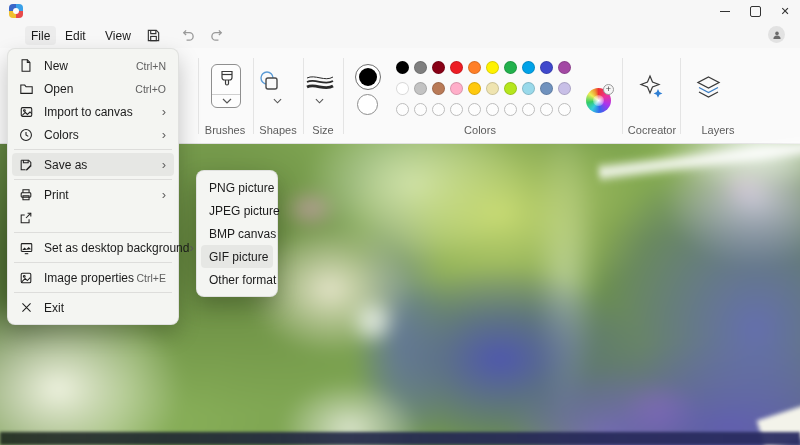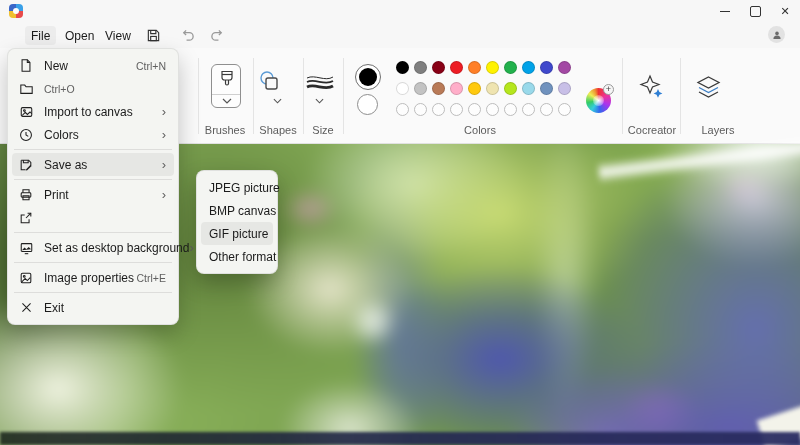--- a/index.html
+++ b/index.html
@@ -114,21 +114,21 @@
     <div class="app-icon"></div>
     <div class="winctrls">
       <div class="wc wc-min"></div>
       <div class="wc wc-max"></div>
       <div class="wc wc-close">✕</div>
     </div>
   </div>
 
   <div class="menubar">
     <div class="mb-item mb-file">File</div>
-    <div class="mb-item mb-edit">Open</div>
+    <div class="mb-item mb-edit">Edit</div>
     <div class="mb-item mb-view">View</div>
     <div class="mb-ico" style="left:122px;">
       <svg width="15" height="15" viewBox="0 0 16 16" fill="none" stroke="#333" stroke-width="1.2">
           <path d="M2.5 2.5h8.5L13.5 5v8.5h-11z"></path>
           <path d="M5 2.5v3.5h5.5V2.5"></path>
           <rect x="5" y="9" width="6" height="4.5"></rect>
         </svg>
     </div>
     <div class="mb-ico" style="left:156px;">
       <svg width="15" height="15" viewBox="0 0 16 16" fill="none" stroke="#9a9a9a" stroke-width="1.4">
@@ -277,20 +277,21 @@
         </span>
       <span class="lbl">New</span>
       <span class="sc">Ctrl+N</span>
     </div>
     <div class="mi">
       <span class="ic">
           <svg width="15" height="14" viewBox="0 0 16 16" fill="none" stroke="#1f1f1f" stroke-width="1.2">
             <path d="M1.5 3.5h4.5l1.5 2h7v7.5h-13z"></path>
           </svg>
         </span>
+      <span class="lbl">Open</span>
       <span class="sc">Ctrl+O</span>
     </div>
     <div class="mi">
       <span class="ic">
           <svg width="15" height="14" viewBox="0 0 16 16" fill="none" stroke="#1f1f1f" stroke-width="1.2">
             <rect x="2" y="3" width="12" height="10" rx="1.5"></rect>
             <circle cx="5.6" cy="6.4" r="1"></circle>
             <path d="M3 12l3.6-3.6 2.4 2.4L12 8l2 2"></path>
           </svg>
         </span>
@@ -371,20 +372,23 @@
           <svg width="13" height="13" viewBox="0 0 16 16" fill="none" stroke="#1f1f1f" stroke-width="1.3">
             <path d="M3 3l10 10M13 3L3 13"></path>
           </svg>
         </span>
       <span class="lbl">Exit</span>
     </div>
   </div>
 
   <div class="menu" id="saveas-menu">
     <div class="mi">
+        <span class="lbl">PNG picture</span>
+      </div>
+    <div class="mi">
         <span class="lbl">JPEG picture</span>
       </div>
     <div class="mi">
         <span class="lbl">BMP canvas</span>
       </div>
     <div class="mi hl">
         <span class="lbl">GIF picture</span>
       </div>
     <div class="mi">
         <span class="lbl">Other format</span>

